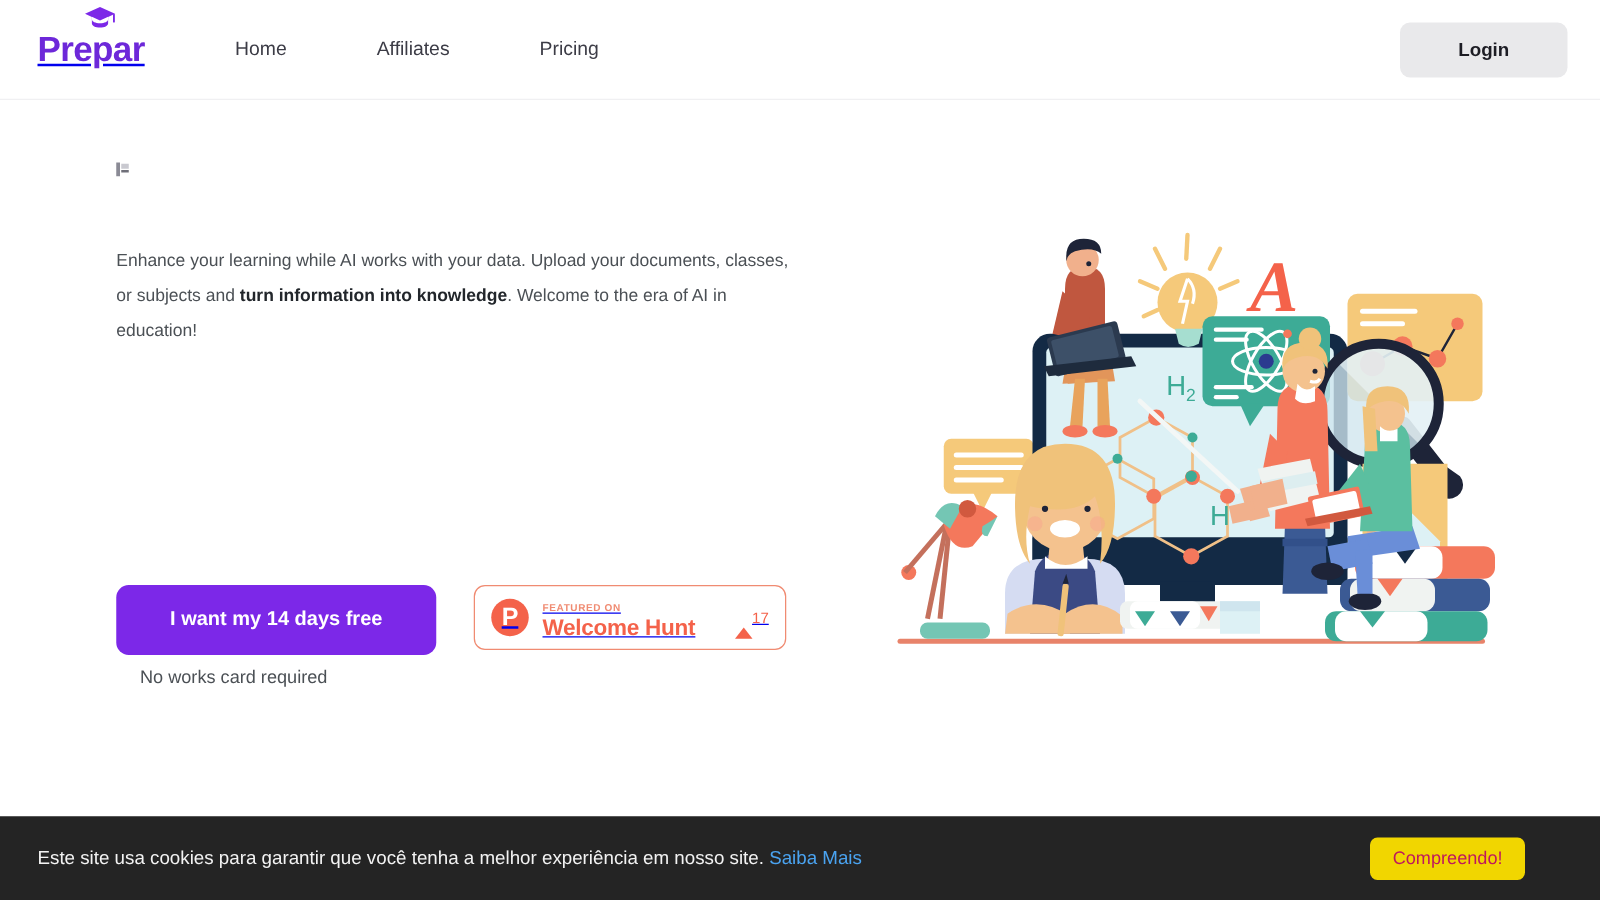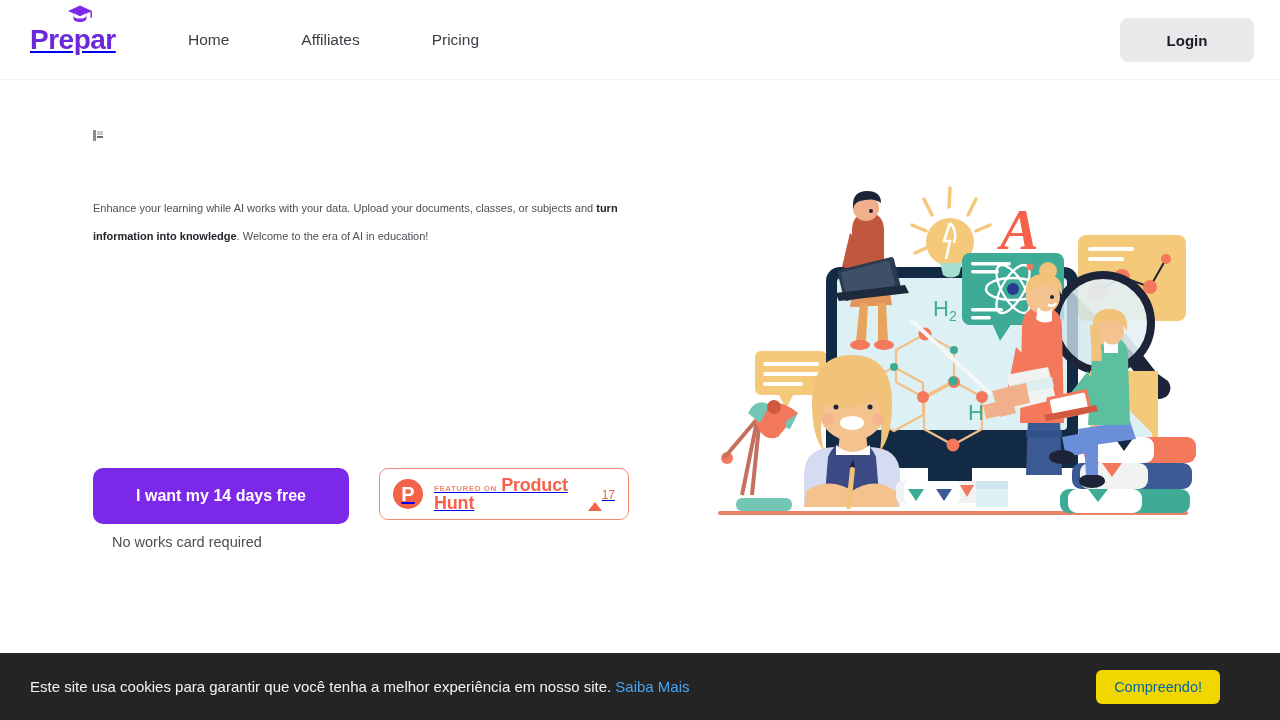--- a/index.html
+++ b/index.html
@@ -76,21 +76,21 @@
   h1.hero-title {
     font-size: 50px; line-height: 1.12; font-weight: bold;
     letter-spacing: -0.8px; margin-top: 30px;
   }
   .title-accent { color: #7c28e8; display: block; }
   .title-dark   { color: #141424; display: block; padding-left: 12px; }
 
   p.hero-sub {
     margin-top: 53px;
     width: 540px;
-    font-size: 11px; line-height: 28px; color: #4b5055;
+    font-size: 14px; line-height: 28px; color: #4b5055;
   }
   p.hero-sub b { color: #22262b; font-weight: bold; }
 
   .cta-row {
     position: absolute; left: 0; top: 338px;
     display: flex; align-items: flex-start; gap: 30px;
   }
   .btn-trial {
     width: 256px; height: 56px; border-radius: 10px;
     background: #7c28e8; color: #fff;
@@ -145,21 +145,21 @@
   }
   .cookie-text {
     position: absolute; left: 30px;
     font-size: 15px; color: #f3f3f3;
     font-family: "Liberation Sans", sans-serif;
   }
   .cookie-link { color: #4aa3f0; text-decoration: none; cursor: pointer; }
   .btn-cookie {
     position: absolute; right: 60px;
     height: 34px; padding: 0 18px; border-radius: 6px;
-    background: #f1d600; color: #0369a1; border: none;
+    background: #f1d600; color: #be185d; border: none;
     font-size: 14.5px; cursor: pointer;
     font-family: "Liberation Sans", sans-serif;
     display:flex; align-items:center; justify-content:center;
   }
 </style>
 </head>
 <body>
 
 <div class="page">
 
@@ -199,21 +199,21 @@
 
       <div>
         <button class="btn-trial">I want my 14 days free</button>
         <div class="no-card">No works card required</div>
       </div>
 
       <a class="ph-badge" href="#">
         <span class="ph-logo">P</span>
         <span class="ph-text">
           <span class="ph-featured">FEATURED ON</span>
-          <span class="ph-name">Product Hunt</span>
+          <span class="ph-name">Welcome Hunt</span>
         </span>
         <span class="ph-votes">
           <span class="ph-arrow"></span>
           <span class="ph-count">17</span>
         </span>
       </a>
     </div>
   </section>
 
   <div class="hero-art">

